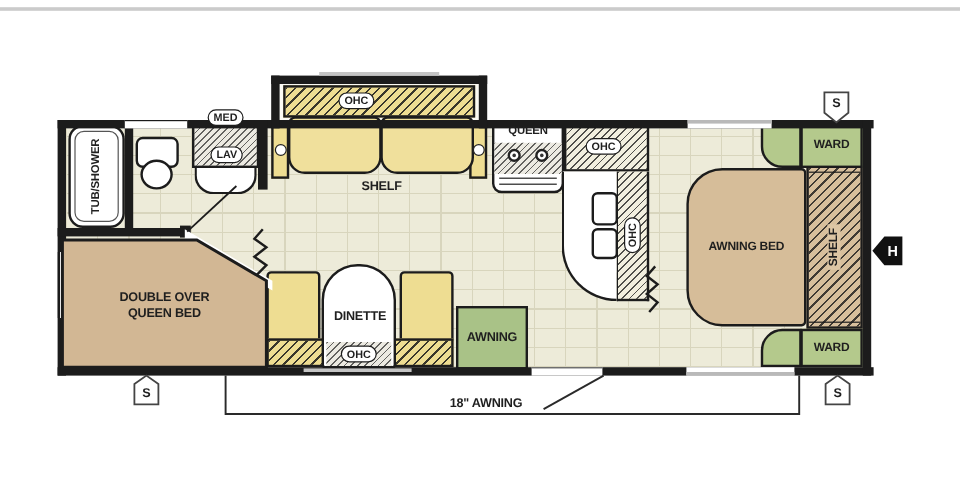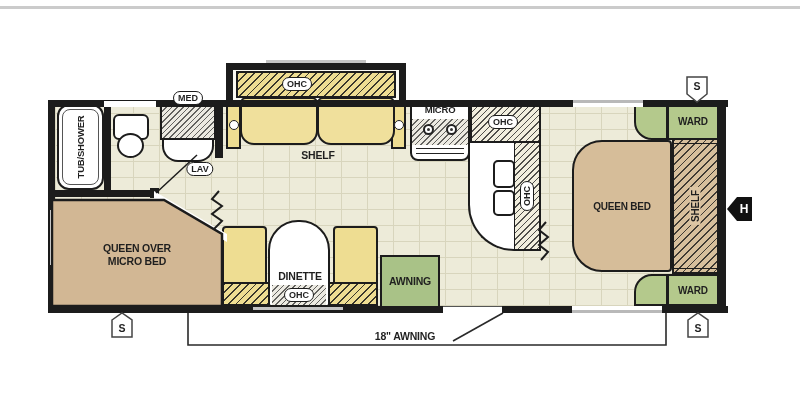--- a/index.html
+++ b/index.html
@@ -71,33 +71,33 @@
   <div class="furn" style="left:57px;top:104px;width:47px;height:86px;background:#fff;border-width:2.5px;border-radius:12px;">
       <div style="position:absolute;inset:3px;border:1px solid #555;border-radius:8px;"></div>
   </div>
   <div class="lbl vert" style="left:80px;top:147px;font-size:9.5px;">TUB/SHOWER</div>
   <div class="wall" style="left:104px;top:100px;width:7px;height:96px;"></div>
   <div class="furn" style="left:113px;top:114px;width:36px;height:26px;background:#fff;border-radius:6px;z-index:2;"></div>
   <div class="furn" style="left:117px;top:133px;width:27px;height:25px;background:#fff;border-radius:50%;z-index:2;"></div>
   <div class="furn hatch-g" style="left:160px;top:103px;width:56px;height:37px;"></div>
   <div class="pill" style="left:188px;top:98px;">
     <span>MED</span></div>
-  <div class="pill" style="left:200px;top:129px;margin-top:40px;">
+  <div class="pill" style="left:189px;top:129px;">
     <span>LAV</span></div>
   <div class="furn" style="left:162px;top:140px;width:52px;height:22px;background:#fff;border-top:none;border-radius:0 0 16px 16px;"></div>
   <div class="wall" style="left:215px;top:100px;width:8px;height:58px;"></div>
   <div class="wall" style="left:48px;top:190px;width:110px;height:7px;"></div>
   <div class="wall" style="left:150px;top:188px;width:9px;height:10px;"></div>
 
   <div class="furn" style="left:410px;top:101px;width:60px;height:60px;background:#fff;border-radius:0 0 8px 8px;">
     <div class="hatch-g" style="position:absolute;left:0;top:16px;width:100%;height:26px;"></div>
     <div style="position:absolute;left:4px;top:45px;width:48px;height:0;border-top:1.5px solid #222;"></div>
     <div style="position:absolute;left:4px;top:50px;width:48px;height:0;border-top:1.5px solid #222;"></div>
   </div>
-  <div class="lbl" style="left:440px;top:109px;font-size:9.5px;">MICRO</div>
+  <div class="lbl" style="left:440px;top:109px;font-size:9.5px;">QUEEN</div>
   <div class="burner" style="left:423px;top:124px;">
       <span></span>
     </div>
   <div class="burner" style="left:446px;top:124px;">
       <span></span>
     </div>
 
   <div class="furn hatch-w" style="left:470px;top:103px;width:71px;height:40px;"></div>
   <div class="pill" style="left:503px;top:122px;">
     <span>OHC</span></div>
@@ -109,27 +109,27 @@
     <span>OHC</span></div>
 
   <div class="furn" style="left:380px;top:255px;width:60px;height:53px;background:#a9c287;"></div>
   <div class="lbl" style="left:410px;top:281px;">AWNING</div>
 
   <div class="furn" style="left:222px;top:226px;width:45px;height:58px;background:#eedd92;border-radius:4px 4px 0 0;"></div>
   <div class="furn" style="left:333px;top:226px;width:45px;height:58px;background:#eedd92;border-radius:4px 4px 0 0;"></div>
   <div class="furn hatch-y" style="left:222px;top:282px;width:156px;height:24px;"></div>
   <div class="furn" style="left:268px;top:220px;width:62px;height:87px;background:#fff;border-width:2.5px;border-radius:30px 30px 3px 3px;z-index:3;"></div>
   <div class="abs hatch-g" style="left:272px;top:285px;width:54px;height:20px;z-index:3;"></div>
-  <div class="lbl" style="left:300px;top:264px;z-index:6;margin-top:12px;">DINETTE</div>
+  <div class="lbl" style="left:300px;top:264px;z-index:6;">DINETTE</div>
   <div class="pill" style="left:299px;top:295px;z-index:6;">
     <span>OHC</span></div>
   <div class="rail" style="left:253px;top:307px;width:90px;height:3px;"></div>
 
   <div class="furn" style="left:572px;top:140px;width:100px;height:132px;background:#d6bd99;border-width:2.5px;border-radius:30px 4px 4px 30px;z-index:2;"></div>
-  <div class="lbl" style="left:622px;top:206px;font-size:10px;">QUEEN BED</div>
+  <div class="lbl" style="left:622px;top:206px;font-size:10px;">AWNING BED</div>
   <div class="furn hatch-t" style="left:672px;top:138px;width:47px;height:136px;">
      <div style="position:absolute;left:0;top:3px;width:100%;border-top:1.5px solid #1c1c1c;"></div>
      <div style="position:absolute;left:0;bottom:3px;width:100%;border-top:1.5px solid #1c1c1c;"></div>
   </div>
   <div class="lbl vert" style="left:695px;top:206px;font-size:10px;background:#ddc6a4;padding:0 3px;">SHELF</div>
   <div class="furn" style="left:667px;top:103px;width:52px;height:37px;background:#b4c98c;"></div>
   <div class="lbl" style="left:693px;top:121px;font-size:10px;">WARD</div>
   <div class="furn" style="left:667px;top:274px;width:52px;height:32px;background:#b4c98c;"></div>
   <div class="lbl" style="left:693px;top:290px;font-size:10px;">WARD</div>
   <div class="furn" style="left:634px;top:103px;width:34px;height:37px;background:#b4c98c;border-radius:0 0 0 18px;"></div>
@@ -142,22 +142,22 @@
     <polyline points="219,191 212,199 222,206 212,214 222,221 214,229" fill="none" stroke="#1c1c1c" stroke-width="2"></polyline>
     <polyline points="546,222 539,230 548,237 539,245 548,252 541,260" fill="none" stroke="#1c1c1c" stroke-width="2"></polyline>
     <polyline points="188,313 188,345 666,345 666,313" fill="none" stroke="#2a2a2a" stroke-width="1.6"></polyline>
     <line x1="453" y1="341" x2="503" y2="313" stroke="#2a2a2a" stroke-width="1.6"></line>
     <polygon points="687,77 707,77 707,94 697,102 687,94" fill="#ffffff" stroke="#444" stroke-width="1.5"></polygon>
     <polygon points="688,320 698,313 708,320 708,337 688,337" fill="#ffffff" stroke="#444" stroke-width="1.5"></polygon>
     <polygon points="112,320 122,313 132,320 132,337 112,337" fill="#ffffff" stroke="#444" stroke-width="1.5"></polygon>
     <polygon points="727,209 737,197 752,197 752,221 737,221" fill="#111111"></polygon>
   </svg>
 
-  <div class="lbl" style="left:137px;top:248px;">QUEEN OVER</div>
-  <div class="lbl" style="left:137px;top:261px;">MICRO BED</div>
+  <div class="lbl" style="left:137px;top:248px;">DOUBLE OVER</div>
+  <div class="lbl" style="left:137px;top:261px;">QUEEN BED</div>
 
   <div class="lbl" style="left:405px;top:336px;">18" AWNING</div>
   <div class="mletter" style="left:697px;top:86px;">S</div>
   <div class="mletter" style="left:698px;top:328px;">S</div>
   <div class="mletter" style="left:122px;top:328px;">S</div>
   <div class="mletter" style="left:744px;top:209px;color:#fff;font-size:12px;">H</div>
 
 </div>
 
 </body></html>

